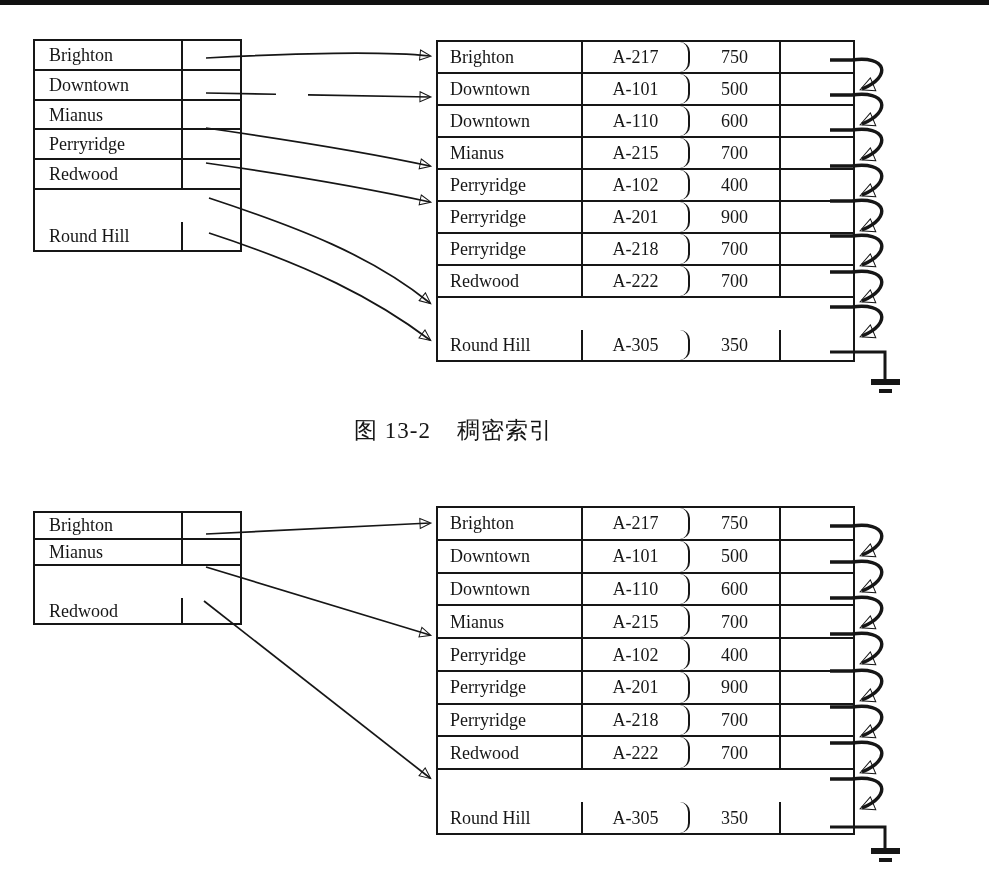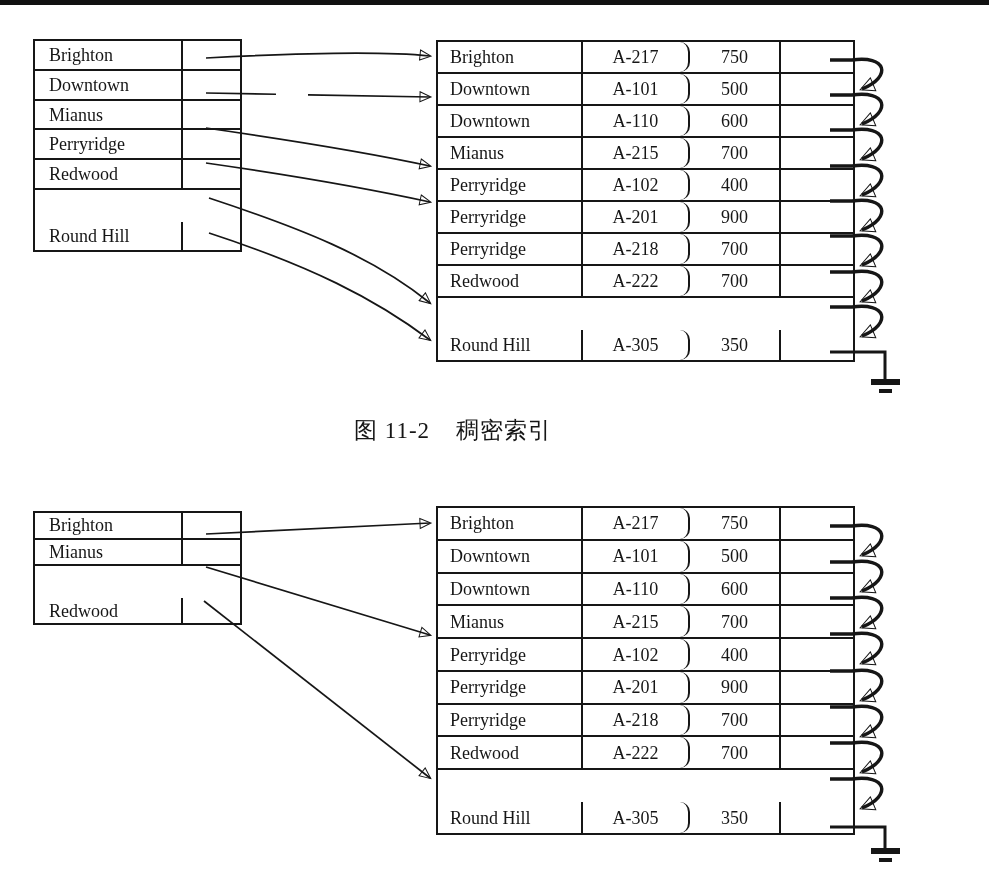--- a/index.html
+++ b/index.html
@@ -124,21 +124,21 @@
     </div>
     <div class="drow">
       <div class="cell branch">Round Hill</div>
       <div class="cell acct">A-305</div>
       <div class="cell bal">350</div>
       <div class="cell rptr"></div>
     </div>
   </div>
 
   <div class="caption">
-    <span>图 11-2</span><span class="cap-gap"></span><span>稠密索引</span>
+    <span>图 13-2</span><span class="cap-gap"></span><span>稠密索引</span>
   </div>
 
   <div class="itable" style="left:33px; top:511px; width:209px; height:114px;">
     <div class="irow">
       <div class="cell name">Brighton</div>
       <div class="cell ptr"></div>
     </div>
     <div class="irow">
       <div class="cell name">Mianus</div>
       <div class="cell ptr"></div>

